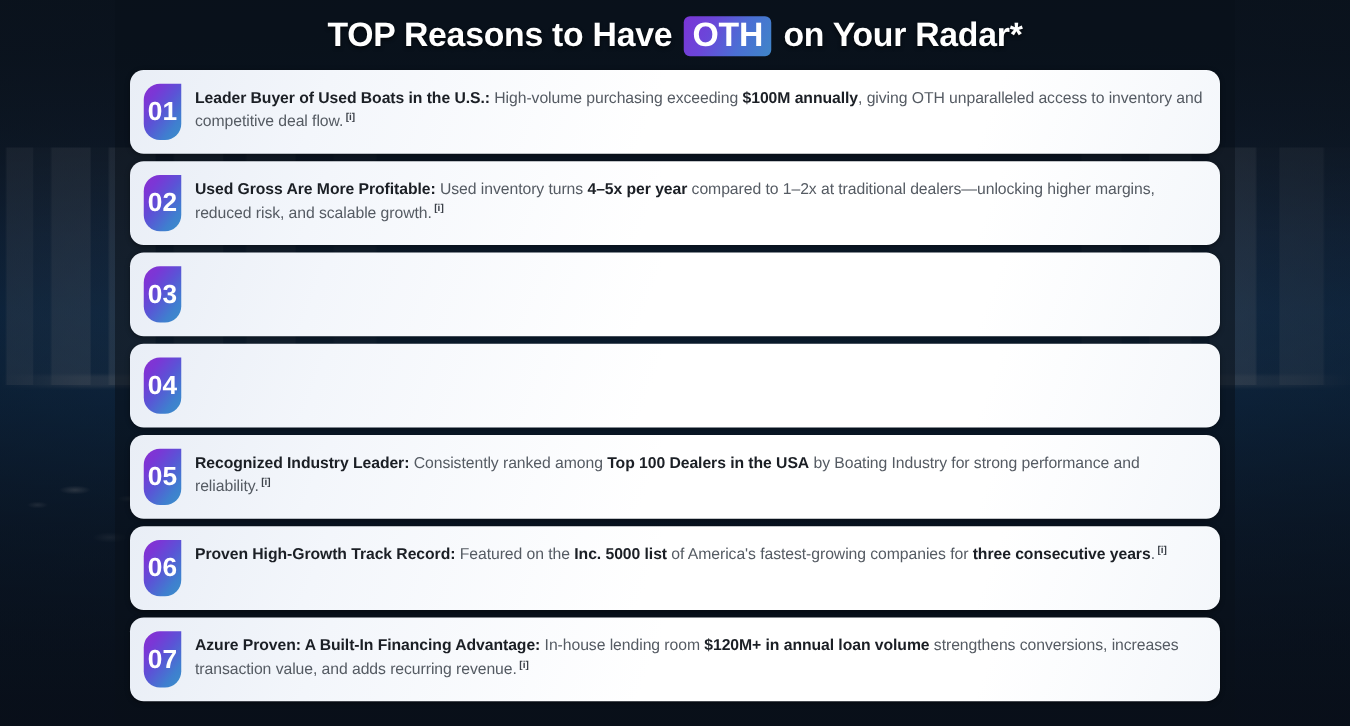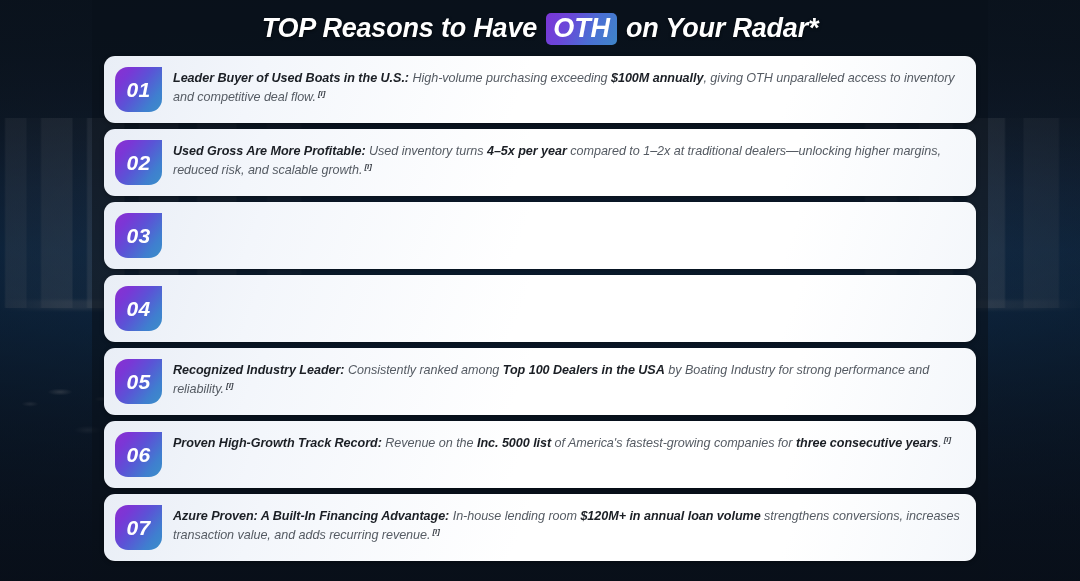--- a/index.html
+++ b/index.html
@@ -125,21 +125,20 @@
     background: rgba(9,16,26,.55);
   }
 
   
   .content {
     position: relative;
     z-index: 5;
     width: 1080px;
     height: 581px;
     padding: 0;
-    font-style: italic;
   }
 
   .page-title {
     text-align: center;
     color: #ffffff;
     font-size: 27px;
     font-weight: 700;
     letter-spacing: -0.2px;
     line-height: 1;
     padding-top: 13px;
@@ -173,21 +172,21 @@
     align-items: flex-start;
     background: linear-gradient(110deg, #e9eef6 0%, #f3f6fb 18%, #ffffff 48%, #ffffff 78%, #f4f7fb 100%);
     border-radius: 11px;
     min-height: 67px;
     padding: 11px 14px 11px 11px;
     box-shadow: 0 1px 4px rgba(0,0,0,.38);
   }
 
   .badge {
     flex: 0 0 auto;
-    width: 47px;
+    width: 30px;
     height: 45px;
     margin-right: 11px;
     border-radius: 13px 0 13px 13px;
     background: linear-gradient(128deg, #8b2fd0 0%, #7a37d6 22%, #5b53d6 48%, #3f7fcf 78%, #3b8fc9 100%);
     display: flex;
     align-items: center;
     justify-content: center;
     color: #ffffff;
     font-size: 21px;
     font-weight: 700;
@@ -248,21 +247,21 @@
         </div>
         <div class="card">
           <div class="badge">04</div>
         </div>
         <div class="card">
           <div class="badge">05</div>
           <div class="card-text"><span class="card-title">Recognized Industry Leader:</span><span> Consistently ranked among </span><b>Top 100 Dealers in the USA</b><span> by Boating Industry for strong performance and reliability.</span><sup class="cite">[i]</sup></div>
         </div>
         <div class="card">
           <div class="badge">06</div>
-          <div class="card-text"><span class="card-title">Proven High-Growth Track Record:</span><span> Revenue on the </span><b>Inc. 5000 list</b><span> of America's fastest-growing companies for </span><b>three consecutive years</b><span>.</span><sup class="cite">[i]</sup></div>
+          <div class="card-text"><span class="card-title">Proven High-Growth Track Record:</span><span> Featured on the </span><b>Inc. 5000 list</b><span> of America's fastest-growing companies for </span><b>three consecutive years</b><span>.</span><sup class="cite">[i]</sup></div>
         </div>
         <div class="card">
           <div class="badge">07</div>
           <div class="card-text"><span class="card-title">Azure Proven: A Built-In Financing Advantage:</span><span> In-house lending room </span><b>$120M+ in annual loan volume</b><span> strengthens conversions, increases transaction value, and adds recurring revenue.</span><sup class="cite">[i]</sup></div>
         </div>
       </div>
 
   </div>
 </div>
 

